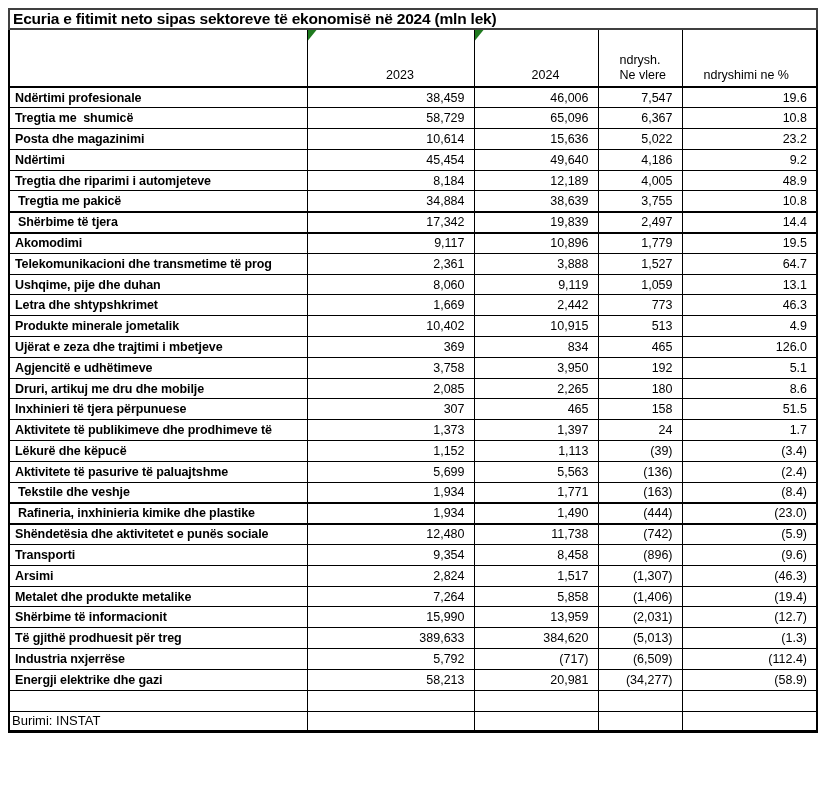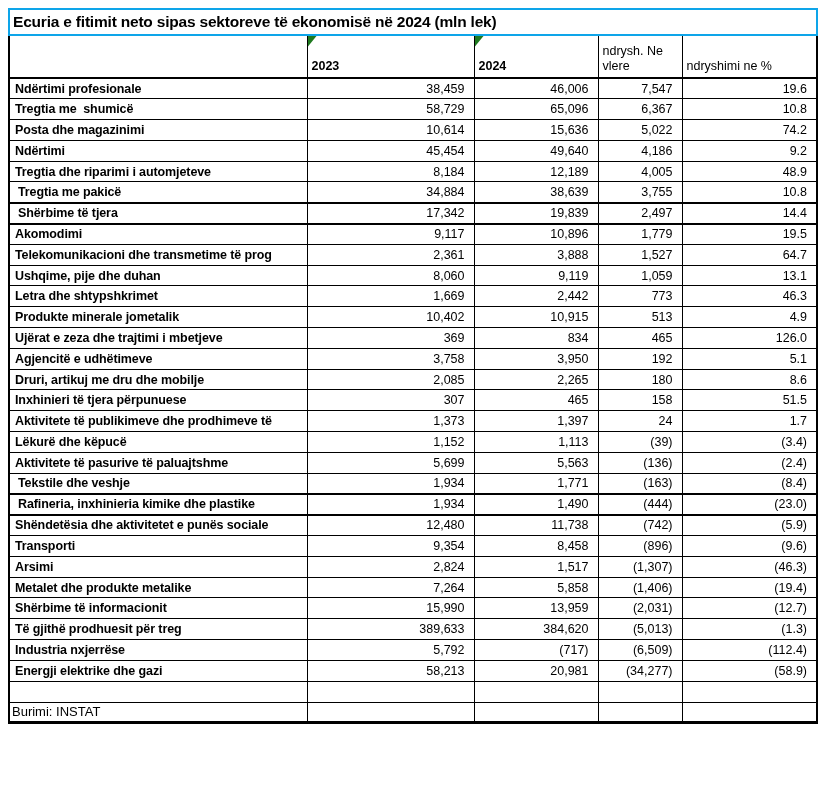--- a/index.html
+++ b/index.html
@@ -10,29 +10,29 @@
   }
   .sheet { position:absolute; top:8px; left:8px; }
   table.netprofit {
     border-collapse:collapse; table-layout:fixed; width:808px;
     border:2px solid #000; border-bottom-width:3px;
   }
   table.netprofit td {
     border:1px solid #000; overflow:hidden; box-sizing:border-box;
   }
   tr.title-row td {
-    height:26px; border:2px solid #0ea5e9;
+    height:20px; border:2px solid #404040;
     font-weight:bold; font-size:15.5px; letter-spacing:-0.2px;
     padding:0 0 0 3px; white-space:nowrap; vertical-align:middle;
   }
   tr.header-row td {
-    height:43px; vertical-align:bottom; font-size:12.5px; line-height:15px;
-    padding:0 2px 3px 4px; border-bottom:2px solid #000; position:relative;margin-left:33px;
-  }
-  tr.header-row td.h-year { font-weight:bold; }
+    height:58px; vertical-align:bottom; font-size:12.5px; line-height:15px;
+    padding:0 2px 3px 21px; border-bottom:2px solid #000; position:relative;margin-left:33px;
+  }
+  tr.header-row td.h-year { font-weight:normal;text-align:center; }
   .flag {
     position:absolute; top:0; left:0; width:9px; height:11px;
     clip-path:polygon(0 0, 100% 0, 0 100%);
   }
   tbody td { height:20.8px; font-size:12.5px; vertical-align:middle; }
   td.c-label { font-weight:bold; padding:0 0 0 5px; white-space:pre; letter-spacing:-0.1px; }
   td.c-num { text-align:right; padding:0 9px 0 0; white-space:nowrap; }
   tr.thick td { border-bottom-width:2px;padding-left:8px; }
   tr.empty-row td { height:21px; }
   tr.source-row td { height:20px; }
@@ -81,21 +81,21 @@
           <td class="c-num">58,729</td>
           <td class="c-num">65,096</td>
           <td class="c-num">6,367</td>
           <td class="c-num">10.8</td>
         </tr>
         <tr>
           <td class="c-label">Posta dhe magazinimi</td>
           <td class="c-num">10,614</td>
           <td class="c-num">15,636</td>
           <td class="c-num">5,022</td>
-          <td class="c-num">74.2</td>
+          <td class="c-num">23.2</td>
         </tr>
         <tr>
           <td class="c-label">Ndërtimi</td>
           <td class="c-num">45,454</td>
           <td class="c-num">49,640</td>
           <td class="c-num">4,186</td>
           <td class="c-num">9.2</td>
         </tr>
         <tr>
           <td class="c-label">Tregtia dhe riparimi i automjeteve</td>

